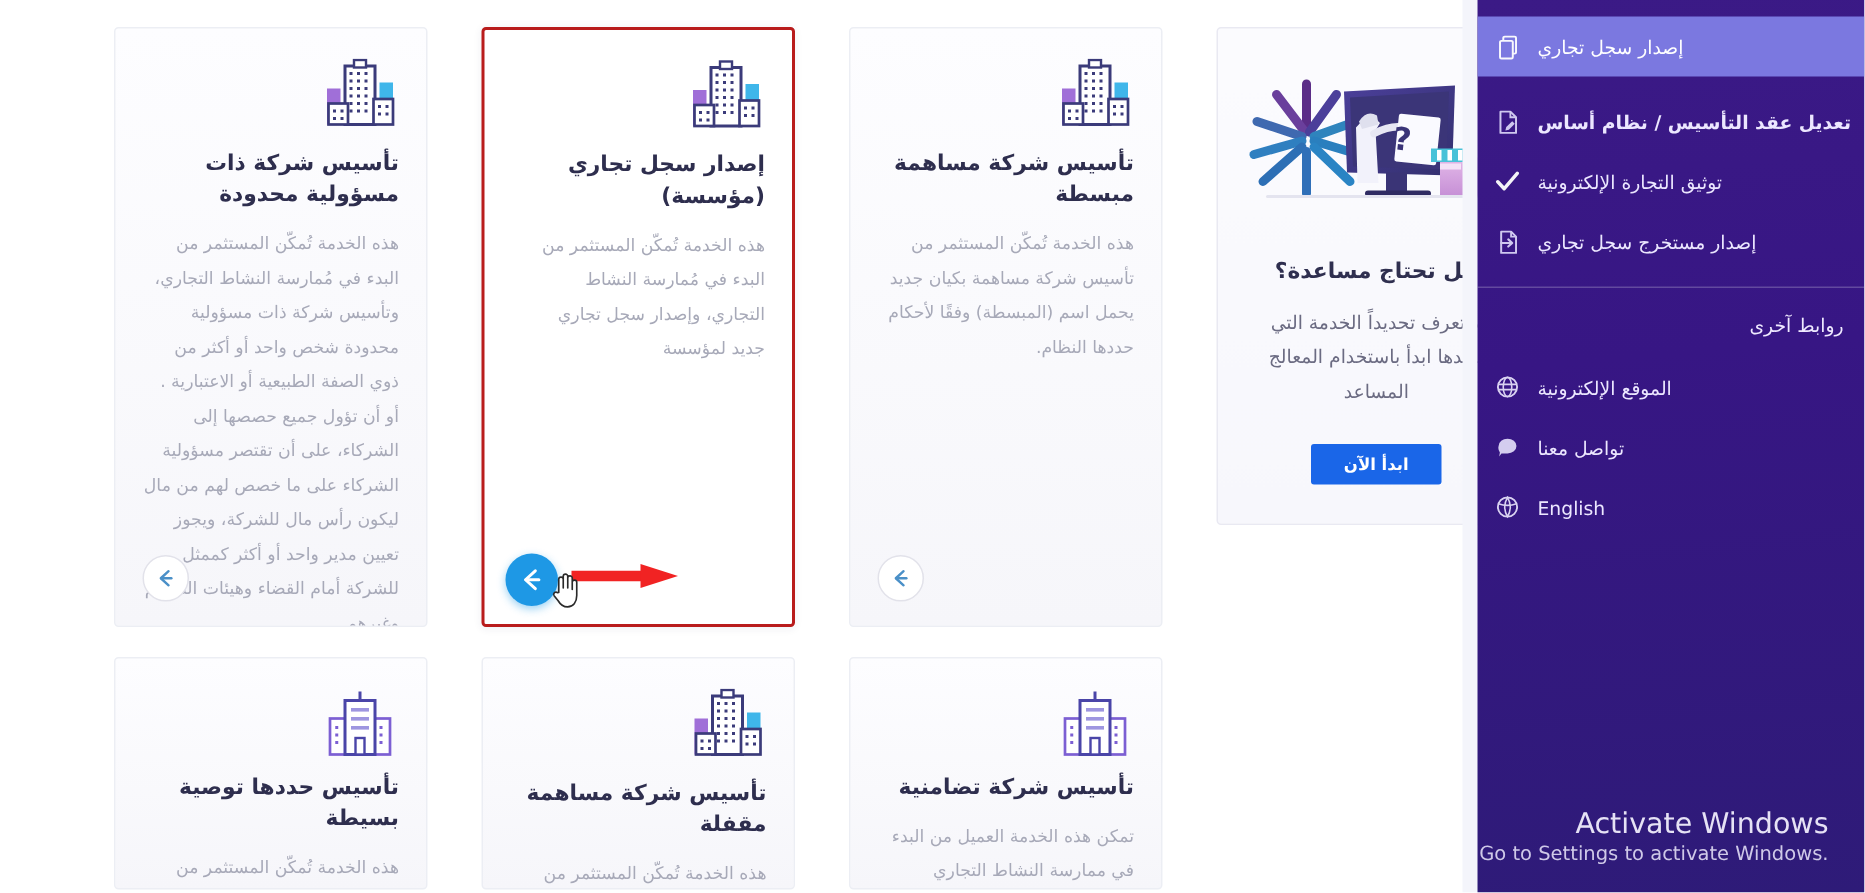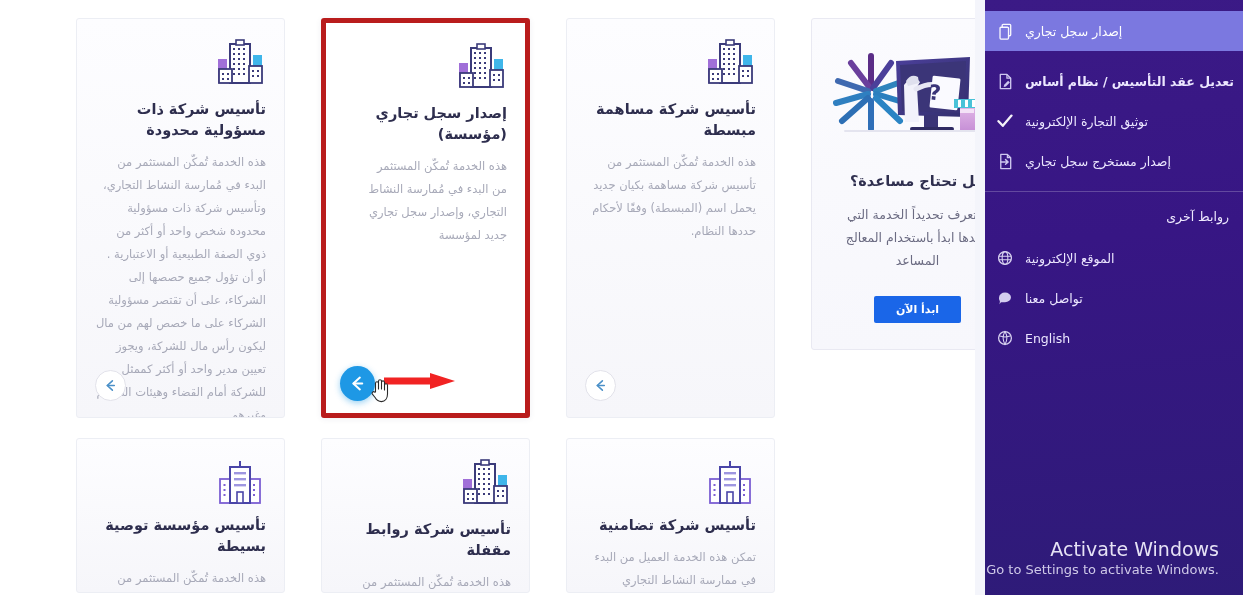--- a/index.html
+++ b/index.html
@@ -73,21 +73,21 @@
     border-radius:3px;
     box-sizing:border-box;
     padding:14px 18px 14px 18px;
     position:relative;
     display:flex;flex-direction:column;
     overflow:hidden;
   }
   .svc-card.short{height:155px;}
   .svc-card.active{
     background:#ffffff;
-    border:5px solid #b91c1c;
+    border:2px solid #b91c1c;
     box-shadow:0 1px 6px rgba(40,40,80,.07);
     padding-left:36px;
   }
   .svc-icon{align-self:flex-start;margin:6px 0 4px 0;}
   .svc-title{
     font-size:14.5px;font-weight:bold;color:#2e2e4e;
     line-height:1.45;margin-bottom:10px;text-align:right;
   }
   .svc-desc{
     font-size:11.5px;line-height:2.0;color:#a7a9b8;text-align:right;
@@ -230,21 +230,21 @@
               <g fill="#7c5fd3">
                 <rect x="9.5" y="25" width="2" height="2"></rect>
                   <rect x="9.5" y="30" width="2" height="2"></rect>
                   <rect x="9.5" y="35" width="2" height="2"></rect>
                 <rect x="39" y="25" width="2" height="2"></rect>
                   <rect x="39" y="30" width="2" height="2"></rect>
                   <rect x="39" y="35" width="2" height="2"></rect>
               </g>
             </svg>
           </div>
-          <div class="svc-title">تأسيس مؤسسة توصية بسيطة</div>
+          <div class="svc-title">تأسيس حددها توصية بسيطة</div>
           <div class="svc-desc">هذه الخدمة تُمكّن المستثمر من البدء في ممارسة النشاط التجاري وتأسيس شركة توصية بسيطة تتكون من طرفين،</div>
         </div>
       </div>
 
       <div class="col">
         <div class="svc-card active">
           <div class="svc-icon">
             <svg width="52" height="52" viewBox="0 0 52 52">
               <rect x="4" y="20" width="9" height="24" fill="#a06fd8"></rect>
               <rect x="39" y="16" width="9" height="28" fill="#3fb6ea"></rect>
@@ -333,21 +333,21 @@
                   <rect x="13" y="34" width="2" height="2"></rect>
                 <rect x="8" y="39" width="2" height="2"></rect>
                   <rect x="13" y="39" width="2" height="2"></rect>
                 <rect x="38" y="31" width="2" height="2"></rect>
                   <rect x="43" y="31" width="2" height="2"></rect>
                 <rect x="38" y="36" width="2" height="2"></rect>
                   <rect x="43" y="36" width="2" height="2"></rect>
               </g>
             </svg>
           </div>
-          <div class="svc-title">تأسيس شركة روابط مقفلة</div>
+          <div class="svc-title">تأسيس شركة مساهمة مقفلة</div>
           <div class="svc-desc">هذه الخدمة تُمكّن المستثمر من تأسيس شركة تُؤسّس من شخص أو أكثر من ذوي</div>
         </div>
       </div>
 
       <div class="col">
         <div class="svc-card">
           <div class="svc-icon">
             <svg width="52" height="52" viewBox="0 0 52 52">
               <rect x="4" y="20" width="9" height="24" fill="#a06fd8"></rect>
               <rect x="39" y="16" width="9" height="28" fill="#3fb6ea"></rect>

